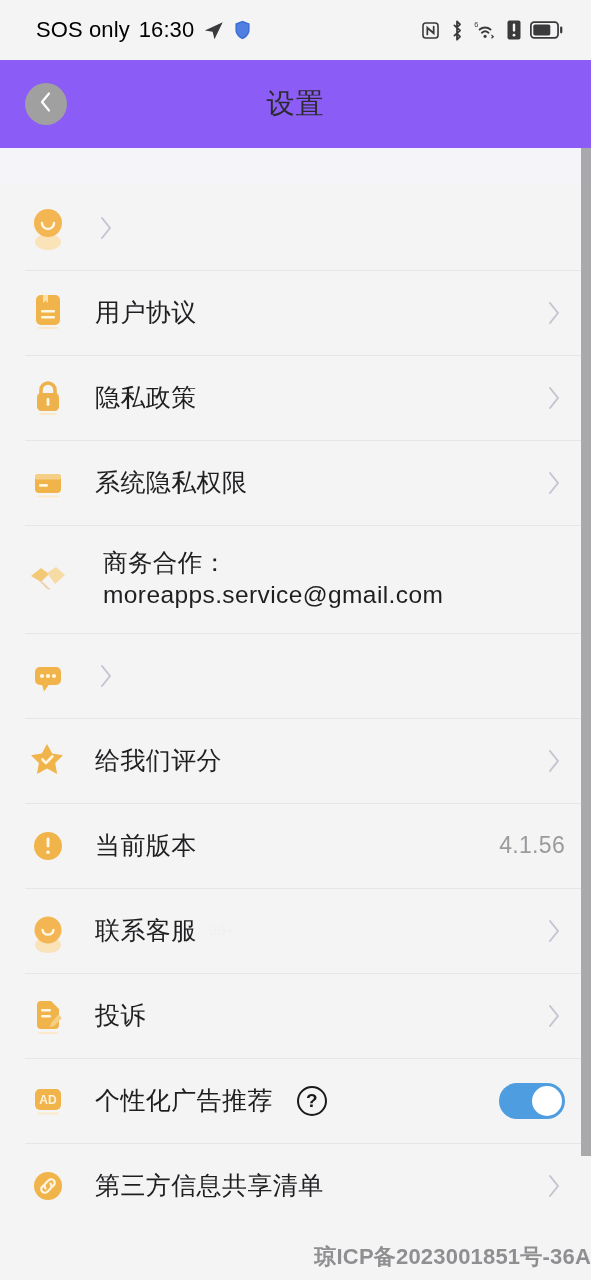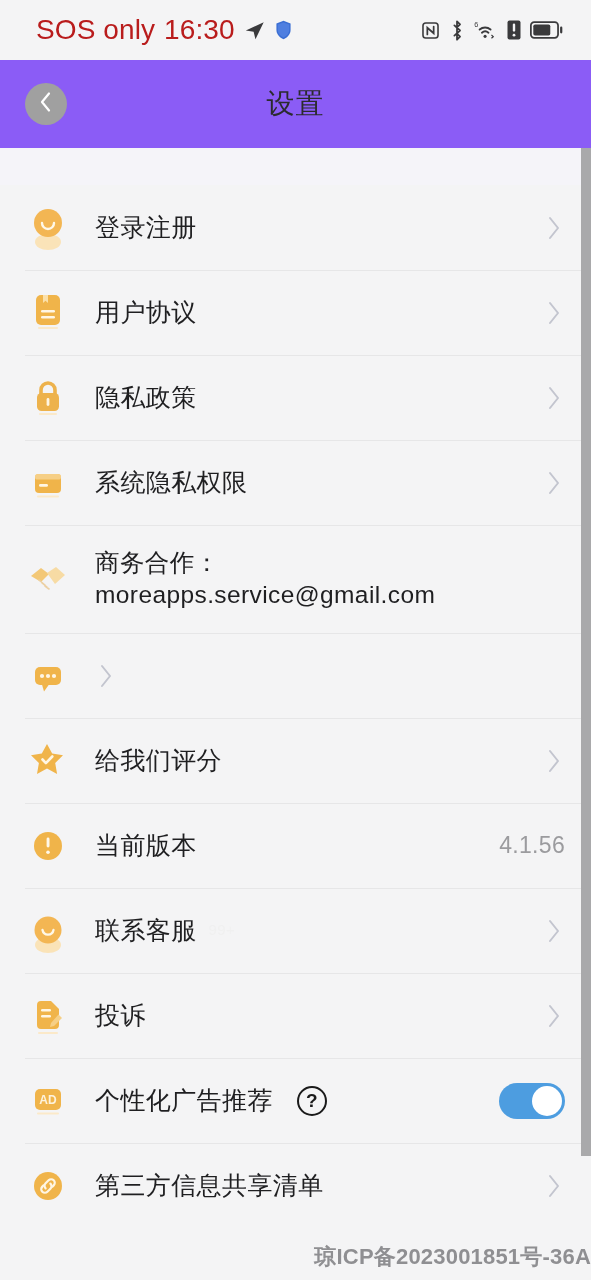--- a/index.html
+++ b/index.html
@@ -11,21 +11,21 @@
   }
   #screen { position:relative; width:591px; height:1280px; background:#f4f4f5; }
 
   
   .statusbar {
     height:60px; display:flex; align-items:center;
     justify-content:space-between; padding:0 28px 0 36px;
     background:#f4f4f5;
   }
   .sb-left { display:flex; align-items:center; gap:9px; }
-  .sb-text { font-size:28px; color:#b91c1c; letter-spacing:.1px; font-weight:400; }
+  .sb-text { font-size:22px; color:#000000; letter-spacing:.1px; font-weight:400; }
   .sb-right { display:flex; align-items:center; gap:9px; }
   .ic { display:inline-flex; align-items:center; justify-content:center; }
 
   
   .header {
     height:88px; position:relative; background:#8b5cf6;
     display:flex; align-items:center; justify-content:center;
   }
   .backbtn {
     position:absolute; left:25px; top:50%; transform:translateY(-50%);
@@ -163,21 +163,20 @@
   <div class="list">
 
     <div class="row">
       <span class="row-icon">
         <svg width="42" height="44" viewBox="0 0 42 44">
           <ellipse cx="21" cy="36" rx="13" ry="8" fill="#fae3b8"></ellipse>
           <circle cx="21" cy="17" r="14" fill="#f3b653"></circle>
           <path d="M15 17a6 6 0 0 0 12 0" fill="none" stroke="#fff8e8" stroke-width="2.4" stroke-linecap="round"></path>
         </svg>
       </span>
-      <span class="row-label">登录注册</span>
       <span class="chev">
         <svg width="16" height="26" viewBox="0 0 16 26">
             <path d="M4 3 12 13l-8 10" fill="none" stroke="#c3c5cf" stroke-width="2" stroke-linecap="round" stroke-linejoin="round"></path>
           </svg>
       </span>
     </div>
 
     <div class="row">
       <span class="row-icon">
         <svg width="40" height="42" viewBox="0 0 40 42">
@@ -223,21 +222,21 @@
         </svg>
       </span>
       <span class="row-label">系统隐私权限</span>
       <span class="chev">
         <svg width="16" height="26" viewBox="0 0 16 26">
             <path d="M4 3 12 13l-8 10" fill="none" stroke="#c3c5cf" stroke-width="2" stroke-linecap="round" stroke-linejoin="round"></path>
           </svg>
       </span>
     </div>
 
-    <div class="row" style="min-height:108px;">
+    <div class="row" style="min-height:108px;gap:8px;">
       <span class="row-icon">
         <svg width="44" height="40" viewBox="0 0 44 40">
           <path d="M5 17 15 9l8 6-8 8-10-6Z" fill="#f3c877"></path>
           <path d="M21 14l9-6 9 8-10 9-8-11Z" fill="#f7dba4"></path>
           <path d="M13 21l6 5M16 24l5 4M19 27l4 3" stroke="#ecd0a3" stroke-width="1.6" stroke-linecap="round" fill="none"></path>
         </svg>
       </span>
       <span class="row-label wrap">商务合作：moreapps.service@gmail.com</span>
     </div>
 

